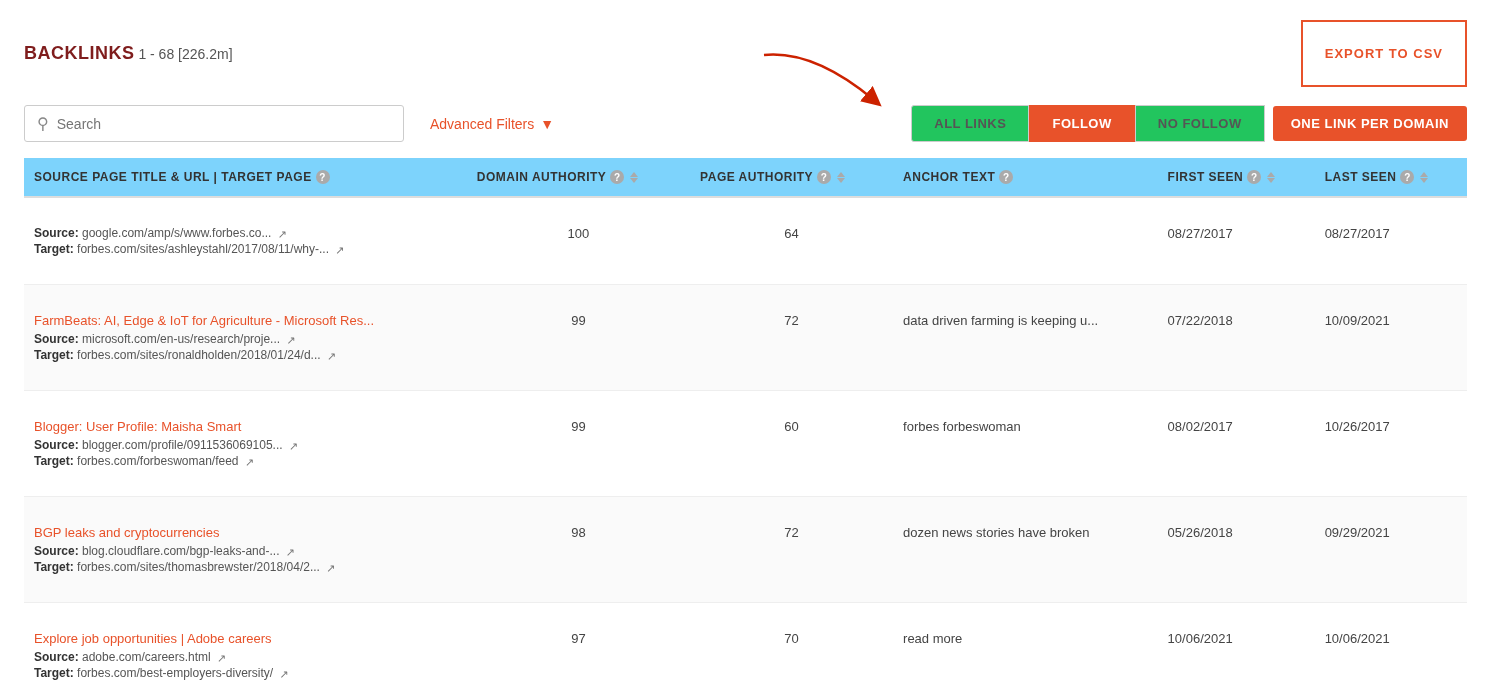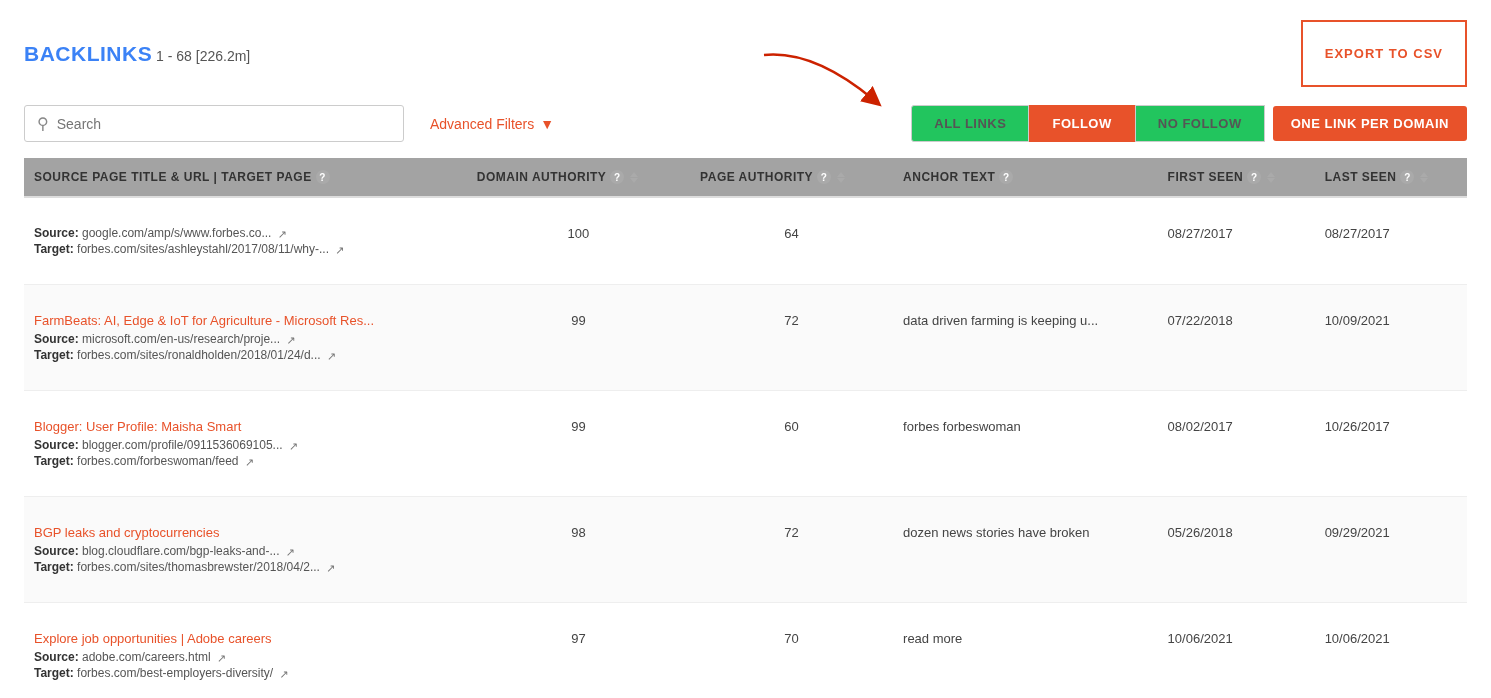--- a/index.html
+++ b/index.html
@@ -9,23 +9,23 @@
 
     
     .header-row {
       display: flex;
       align-items: center;
       justify-content: space-between;
       margin-bottom: 18px;
     }
     .backlinks-title {
       font-weight: 700;
-      font-size: 21px;
+      font-size: 18px;
       letter-spacing: 0.5px;
-      color: #3b82f6;
+      color: #7f1d1d;
     }
     .backlinks-count {
       font-weight: 400;
       color: #555;
     }
     .export-btn {
       border: 2px solid #e8522a;
       background: #fff;
       color: #e8522a;
       padding: 24px 22px;
@@ -115,21 +115,21 @@
       margin-left: 8px;
       border-radius: 3px;
     }
 
     
     .backlinks-table {
       width: 100%;
       border-collapse: collapse;
     }
     .backlinks-table thead tr {
-      background: #a3a3a3;
+      background: #7dd3fc;
     }
     .backlinks-table th {
       padding: 12px 10px;
       text-align: left;
       font-size: 12px;
       font-weight: 700;
       letter-spacing: 0.5px;
       color: #333;
       text-transform: uppercase;
       border-bottom: 2px solid #ddd;

